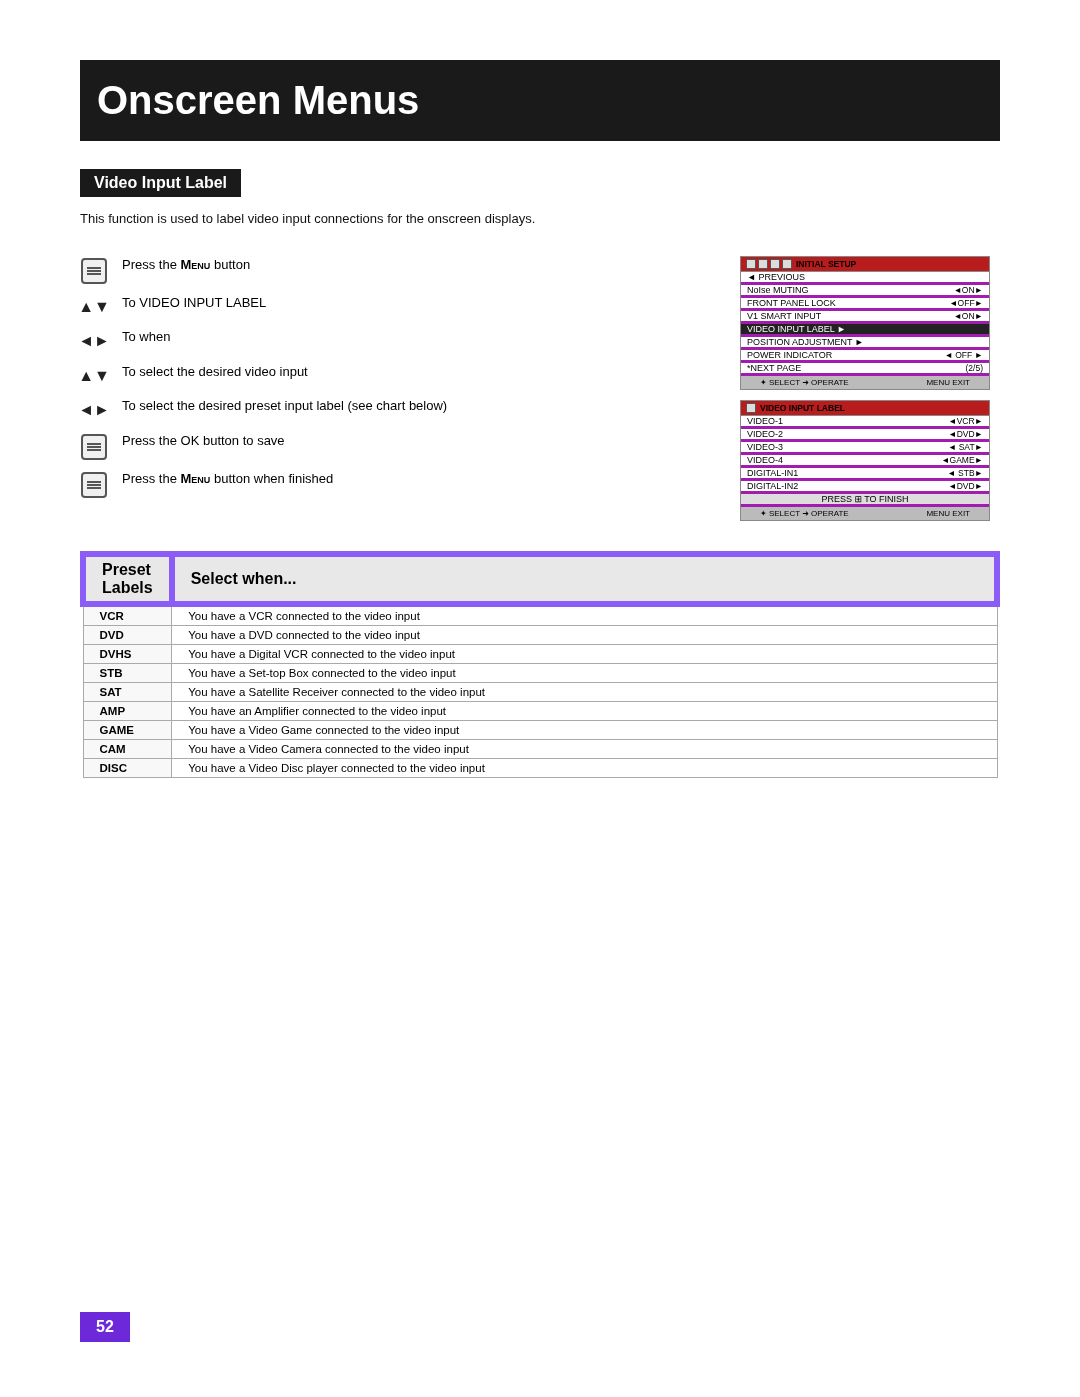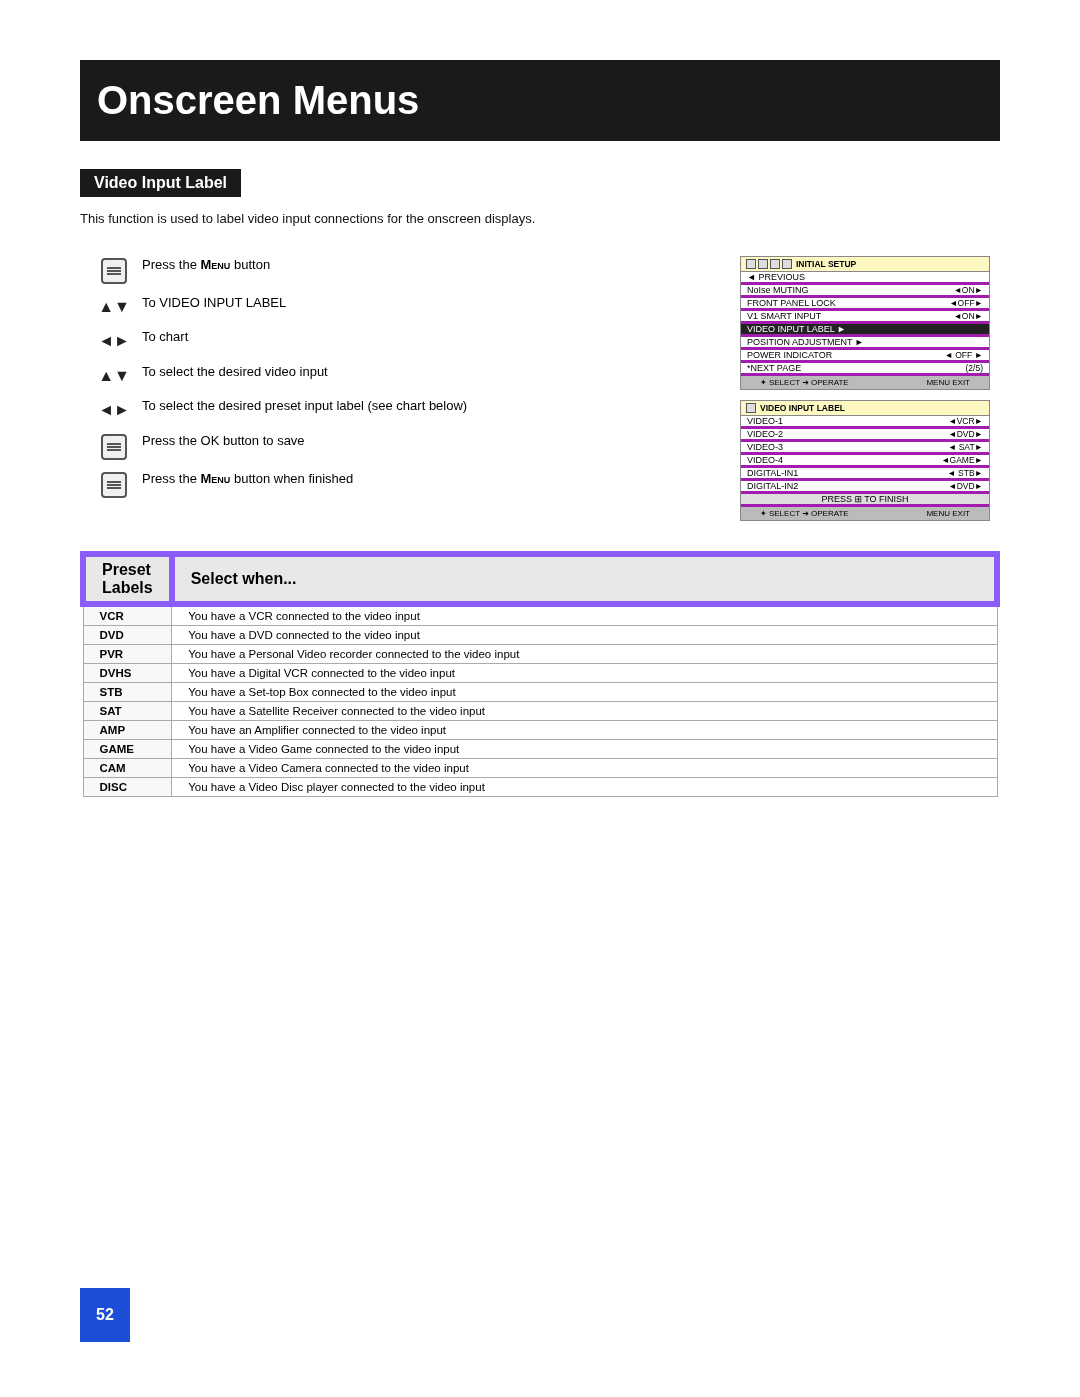--- a/index.html
+++ b/index.html
@@ -62,21 +62,20 @@
       display: flex;
       flex-direction: column;
       gap: 10px;
     }
     .step-item {
       display: flex;
       align-items: flex-start;
       gap: 14px;
       font-size: 13px;
       line-height: 1.4;
-      margin-left: 20px;
     }
     .step-icon {
       flex-shrink: 0;
       width: 28px;
       display: flex;
       align-items: center;
       justify-content: center;
       font-size: 18px;
       margin-top: 2px;
     }
@@ -85,21 +84,21 @@
     }
     
     .menu-screen {
       border: 1px solid #888;
       font-size: 9.5px;
       margin-bottom: 10px;
       background: #fff;
       width: 250px;
     }
     .menu-screen .menu-title-bar {
-      background: #fef9c3;
+      background: #b91c1c;
       padding: 2px 5px;
       font-size: 9px;
       display: flex;
       align-items: flex-start;
       gap: 4px;
       border-bottom: 1px solid #888;
     }
     .menu-screen .menu-title-bar .icons {
       display: flex; gap: 2px;
     }
@@ -158,25 +157,25 @@
       font-weight: bold;
       white-space: nowrap;
       width: 50px;
       background: #f8f8f8;
     }
     
     .page-number-box {
       position: absolute;
       bottom: 55px;
       left: 80px;
-      background: #1d4ed8;
+      background: #6d28d9;
       color: #fff;
       font-weight: bold;
       font-size: 16px;
-      padding: 18px 16px;
+      padding: 6px 16px;
     }
     .arrow-icon {
       font-size: 16px;
       color: #222;
       font-weight: bold;
     }
     .menu-icon {
       width: 26px;
       height: 26px;
       border: 2px solid #555;
@@ -236,21 +235,21 @@
           <div class="step-icon">
             <span class="arrow-icon">▲▼</span>
           </div>
           <div class="step-text">To VIDEO INPUT LABEL</div>
         </li>
 
         <li class="step-item">
           <div class="step-icon">
             <span class="arrow-icon">◄►</span>
           </div>
-          <div class="step-text">To chart</div>
+          <div class="step-text">To when</div>
         </li>
 
         <li class="step-item">
           <div class="step-icon">
             <span class="arrow-icon">▲▼</span>
           </div>
           <div class="step-text">To select the desired video input</div>
         </li>
 
         <li class="step-item">
@@ -395,24 +394,20 @@
     <tbody id="table-body">
     <tr>
           <td class="label-col">VCR</td>
           <td>You have a VCR connected to the video input</td>
         </tr>
         <tr>
           <td class="label-col">DVD</td>
           <td>You have a DVD connected to the video input</td>
         </tr>
         <tr>
-          <td class="label-col">PVR</td>
-          <td>You have a Personal Video recorder connected to the video input</td>
-        </tr>
-        <tr>
           <td class="label-col">DVHS</td>
           <td>You have a Digital VCR connected to the video input</td>
         </tr>
         <tr>
           <td class="label-col">STB</td>
           <td>You have a Set-top Box connected to the video input</td>
         </tr>
         <tr>
           <td class="label-col">SAT</td>
           <td>You have a Satellite Receiver connected to the video input</td>

